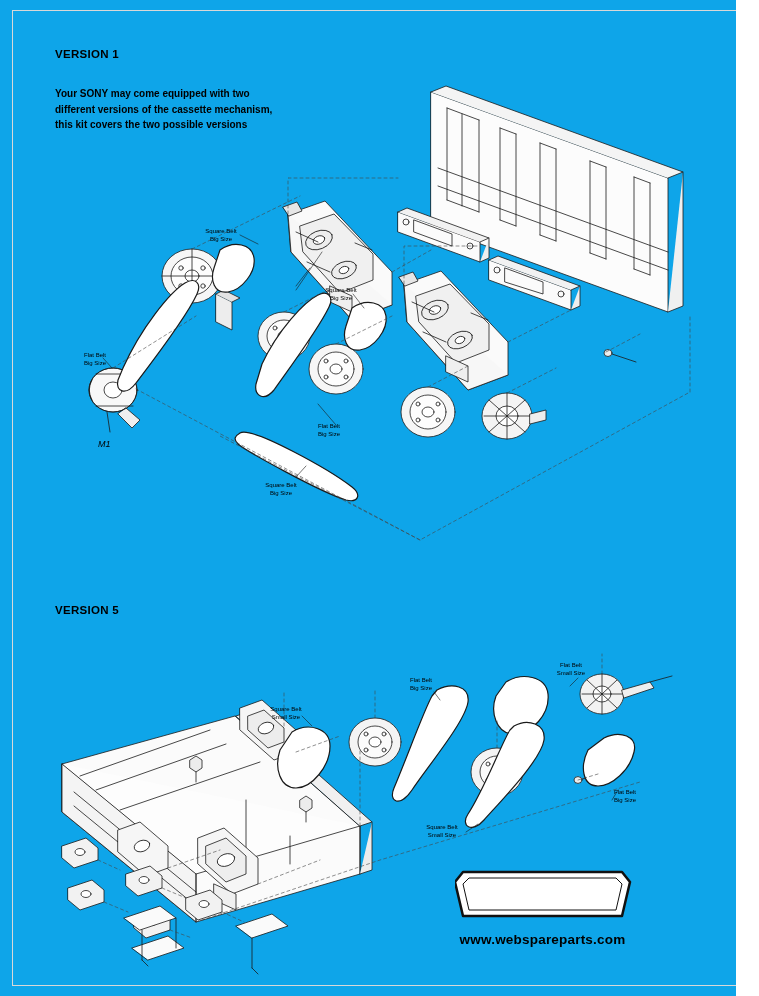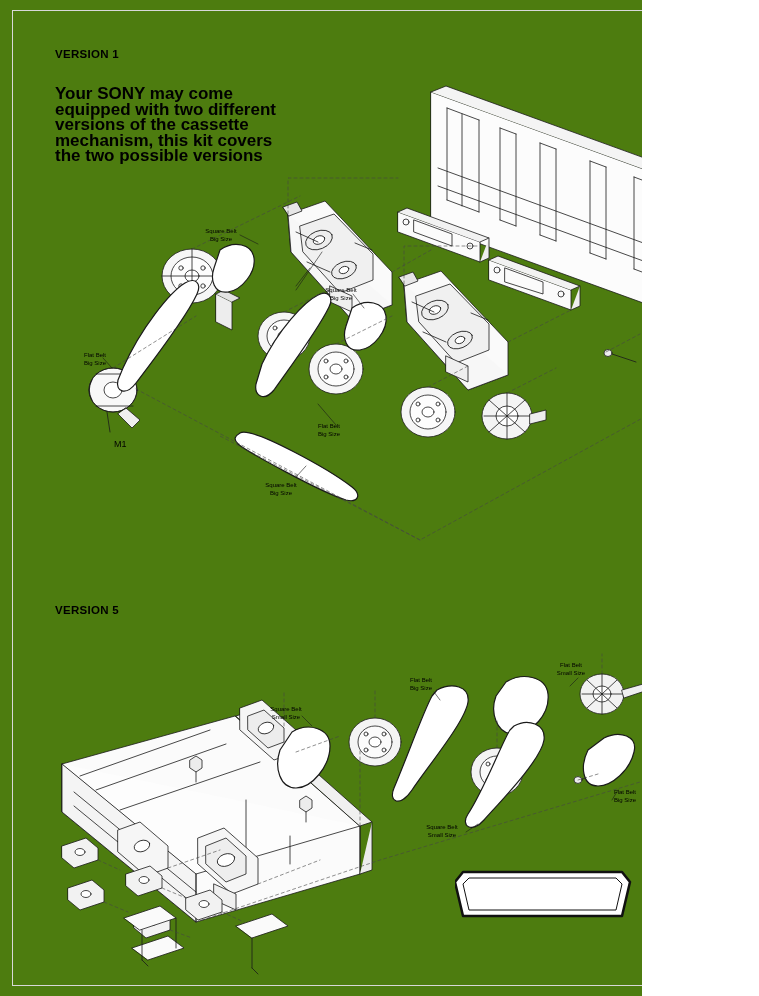--- a/index.html
+++ b/index.html
@@ -5,23 +5,23 @@
   html, body {
     margin: 0;
     padding: 0;
     background: #ffffff;
   }
   body {
     font-family: "Liberation Sans", sans-serif;
   }
   .page {
     position: relative;
-    width: 642px;
+    width: 736px;
     height: 996px;
-    background: #4d7c0f;
+    background: #0ea5e9;
     overflow: hidden;
   }
   .border-frame {
     position: absolute;
     left: 12px;
     top: 10px;
     width: 735px;
     height: 976px;
     border: 1px solid #d8d8d8;
     box-sizing: border-box;
@@ -34,21 +34,21 @@
     color: #000;
   }
   #version1-title { left: 55px; top: 48px; }
   #version2-title { left: 55px; top: 604px; }
 
   .intro-text {
     position: absolute;
     left: 55px;
     top: 86px;
     width: 235px;
-    font-size: 17px;
+    font-size: 10px;
     font-weight: bold;
     line-height: 15.5px;
     color: #000;
   }
 
   .diagram-svg {
     position: absolute;
     left: 0;
     top: 0;
   }
@@ -56,22 +56,22 @@
   .callout {
     position: absolute;
     font-size: 6px;
     line-height: 7.5px;
     color: #000;
     text-align: center;
     white-space: pre-line;
     font-family: "Liberation Sans", sans-serif;
   }
   .callout.italic {
+    font-style: italic;
     font-size: 9px;
-    margin-left: 16px;
   }
 
   .logo-wrap {
     position: absolute;
     left: 455px;
     top: 868px;
     width: 210px;
     height: 90px;
   }
   .logo-text {
@@ -472,15 +472,16 @@
   <div class="callout" style="left:602px; top:789px; width:46px;">Flat Belt
 Big Size</div>
   <div class="callout" style="left:416px; top:824px; width:52px;">Square Belt
 Small Size</div>
 
   <div class="logo-wrap">
     <svg width="210" height="60" viewBox="0 0 210 60">
       <path d="M8 4 L167 4 L175 14 L167 48 L8 48 L0 14 Z" fill="#ffffff" stroke="#111" stroke-width="2.5" stroke-linejoin="round"></path>
       <path d="M14 10 L161 10 L167 16 L161 42 L14 42 L8 16 Z" fill="#ffffff" stroke="#111" stroke-width="1" stroke-linejoin="round"></path>
     </svg>
+    <div class="logo-url">www.webspareparts.com</div>
   </div>
 
 </div>
 
 </body></html>

